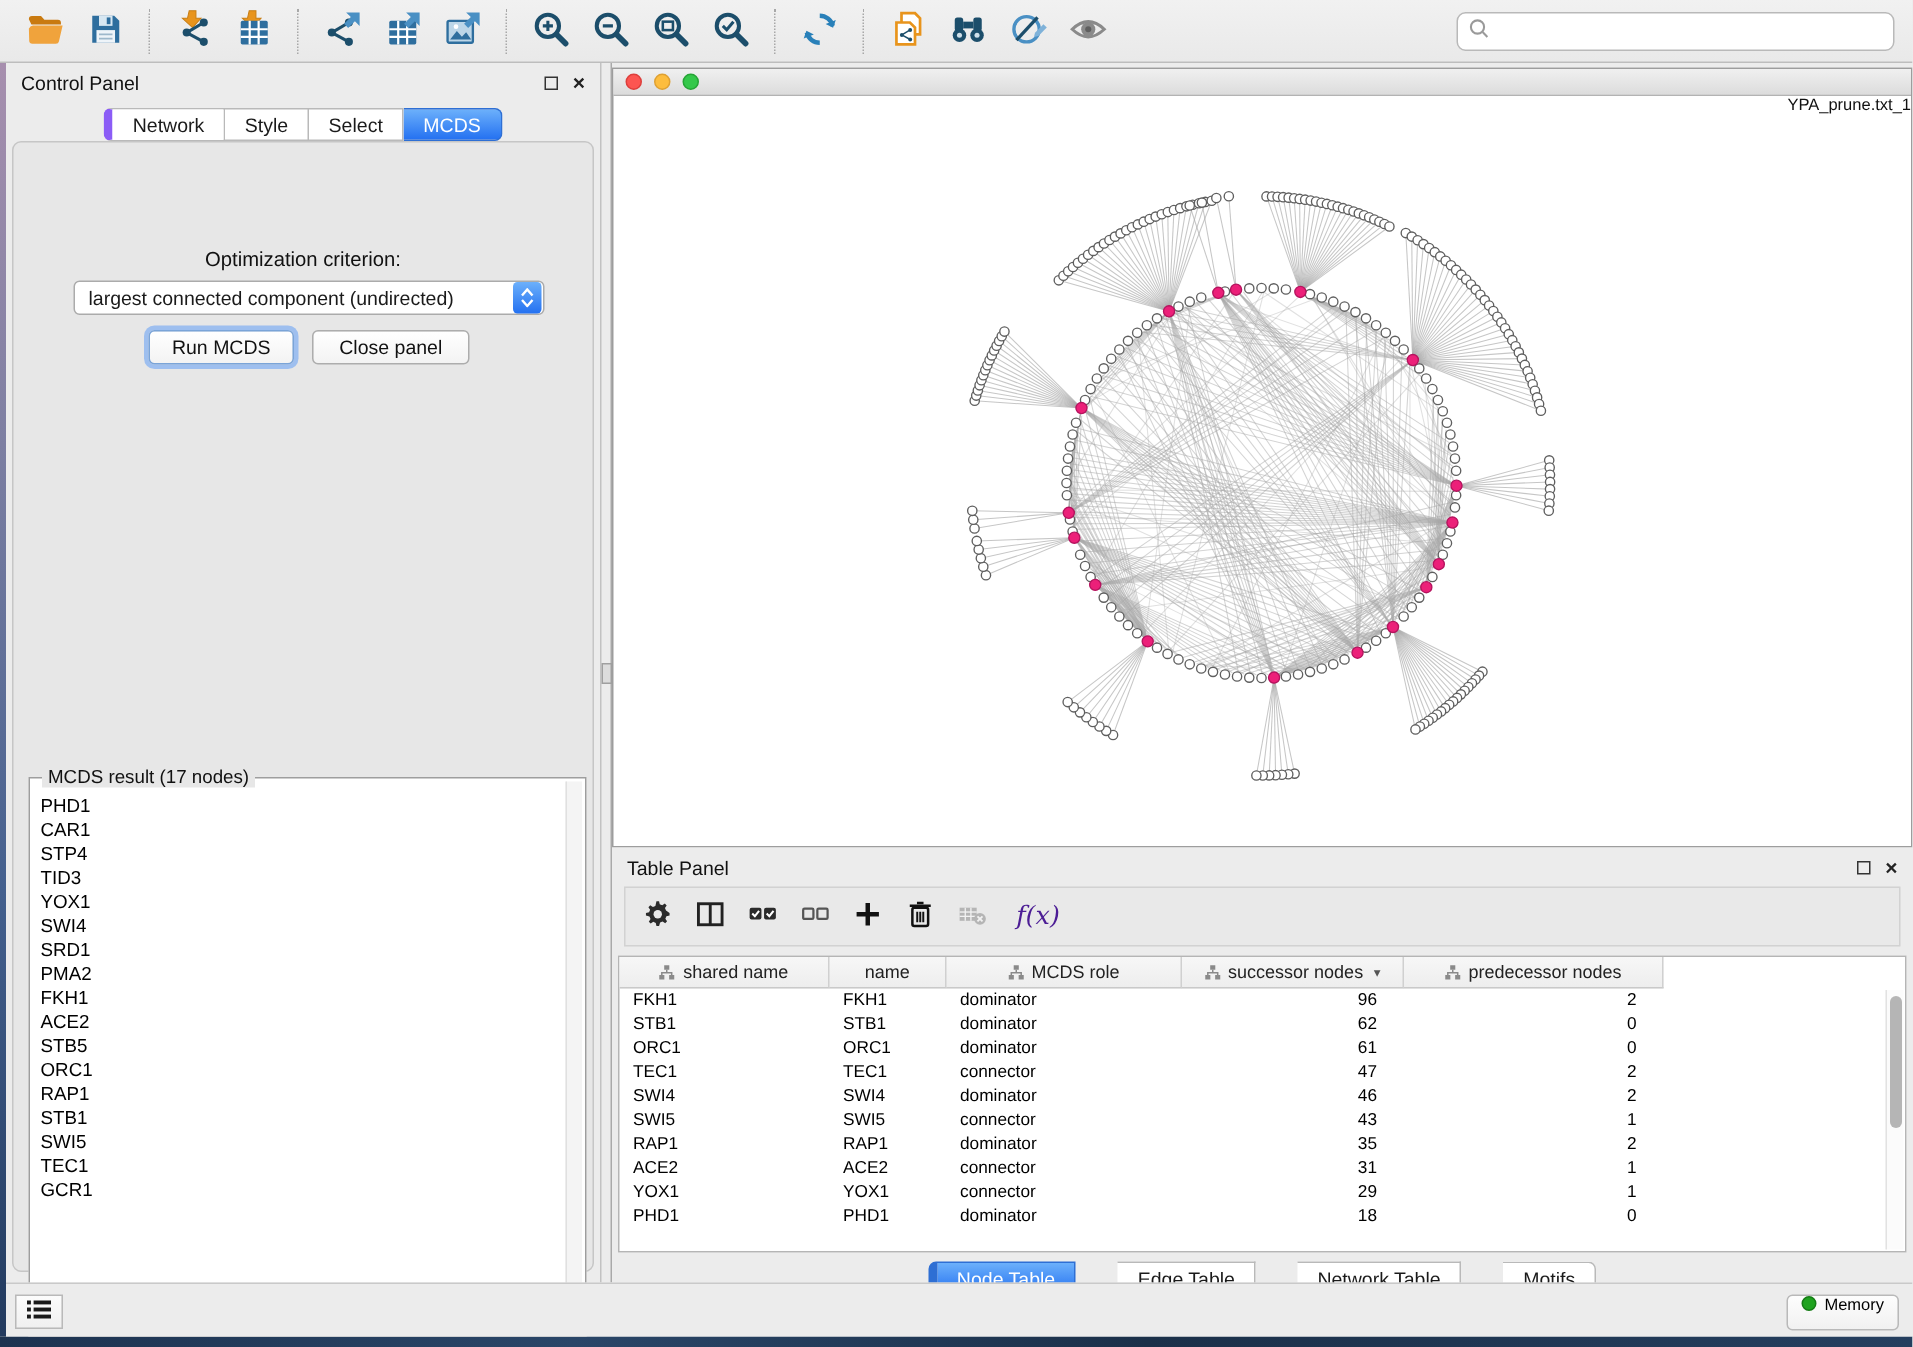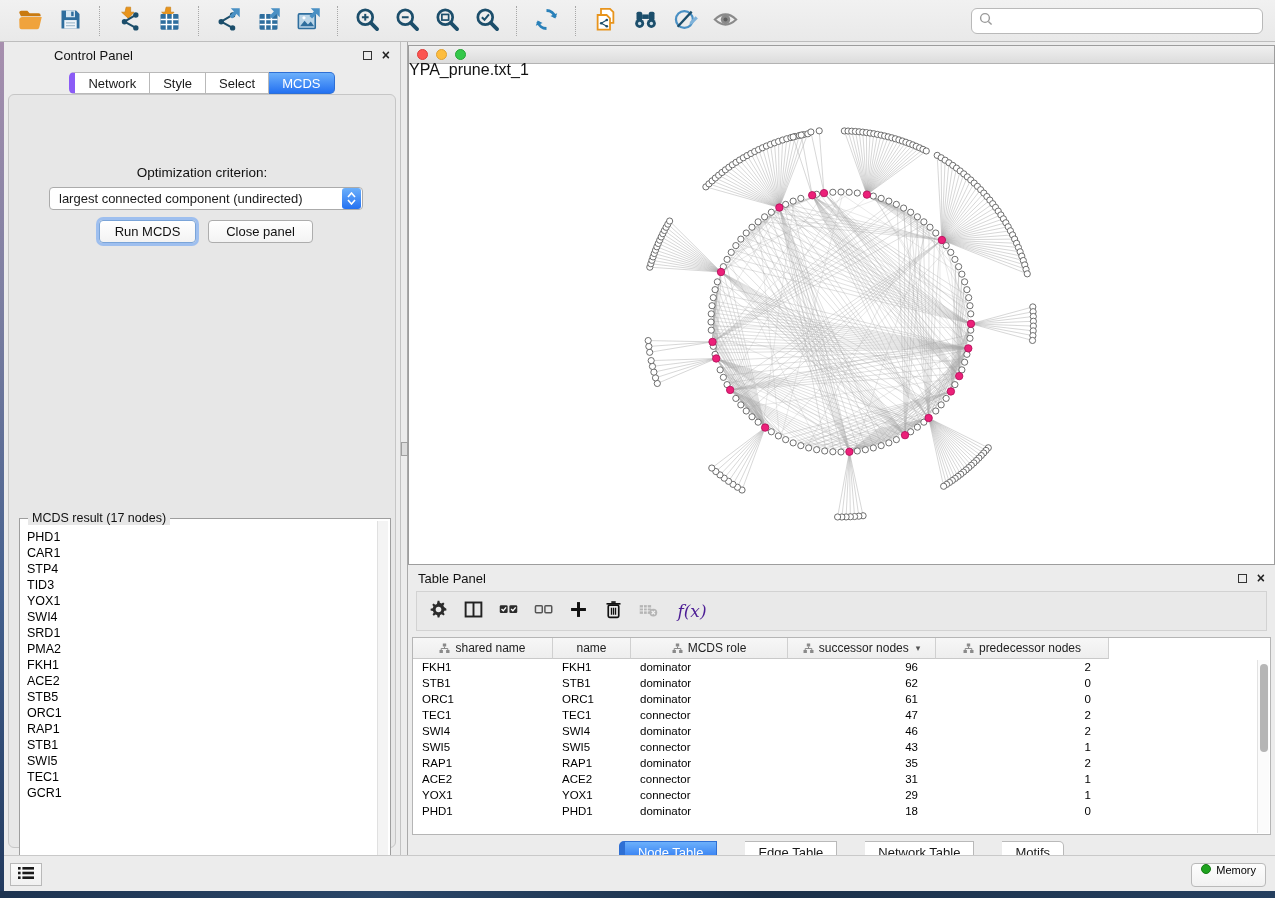--- a/index.html
+++ b/index.html
@@ -19,21 +19,21 @@
   .tb-btn { width:36px; height:34px; border:none; background:transparent; display:flex;
     align-items:center; justify-content:center; margin:0 2px; }
   .tb-btn svg { width:27px; height:27px; }
   .tb-divider { width:1px; height:30px; border-left:1px dotted #a8a8a8; margin:0 9px; }
   #toolbar-search { margin-left:auto; margin-right:12px; width:292px; height:26px; background:#fff;
     border:1px solid #b9b9b9; border-radius:6px; display:flex; align-items:center; padding:0 7px; }
   #toolbar-search input { border:none; outline:none; flex:1; font-size:12px; background:transparent;
     font-family:"Liberation Sans",sans-serif; }
 
   
-  #control-panel { left:4px; top:42px; width:396px; height:813px; background:#ececec;padding-left:40px; }
+  #control-panel { left:4px; top:42px; width:396px; height:813px; background:#ececec; }
   .panel-titlebar { height:26px; display:flex; align-items:center; padding:0 10px; font-size:13px; color:#111; }
   .panel-titlebar .spacer { flex:1; }
   .win-float { width:9px; height:9px; border:1.5px solid #333; display:inline-block; margin-right:10px; }
   .win-close { font-size:14px; font-weight:bold; color:#222; line-height:9px; }
   #cp-tabs { position:absolute; left:0; top:30px; width:100%; display:flex; justify-content:center; }
   .seg-tab { height:22px; padding:0 13px; background:#fff; border:1px solid #b9b9b9; border-left:none;
     font-size:13px; color:#1a1a1a; display:flex; align-items:center; }
   .seg-tab:first-child { border-left:6px solid #8b5cf6; border-radius:5px 0 0 5px; }
   .seg-tab:last-child { border-radius:0 5px 5px 0; }
   .seg-tab.active { background:linear-gradient(#6cb0fb,#2471f1); color:#fff; border-color:#2e6fd4; }
@@ -72,21 +72,21 @@
   
   #v-splitter { left:400px; top:42px; width:8px; height:813px; background:#ececec; border-left:1px solid #c2c2c2; border-right:1px solid #a9a9a9; }
   #v-splitter .handle { position:absolute; left:0px; top:400px; width:7px; height:14px; background:#dcdcdc; border:1px solid #9f9f9f; }
   #h-splitter-handle { left:836px; top:558px; width:14px; height:6px; background:#d9d9d9; border:1px solid #a5a5a5; }
 
   
   #net-window { left:408px; top:45px; width:867px; height:520px; background:#fff; border:1px solid #9d9d9d; }
   #net-titlebar { position:absolute; left:0; top:0; width:100%; height:18px;
     background:linear-gradient(#f0f0f0,#dcdcdc); border-bottom:1px solid #b3b3b3;
     display:flex; align-items:center; }
-  #net-title { position:absolute; width:100%; text-align:left; font-size:16px; color:#111;margin-top:30px; }
+  #net-title { position:absolute; width:100%; text-align:right; font-size:11px; color:#111;margin-top:30px; }
   .traffic { width:11px; height:11px; border-radius:50%; margin-left:8px; }
   #tl-red { background:#fc5551; border:1px solid #dd3f3c; }
   #tl-yellow { background:#fdbd3e; border:1px solid #dfa133; }
   #tl-green { background:#34c84a; border:1px solid #26a536; }
   #graph-canvas { position:absolute; left:0; top:18px; }
 
   
   #table-panel { left:408px; top:565px; width:867px; height:290px; background:#ececec; }
   #tp-toolbar { position:absolute; left:8px; top:26px; width:851px; height:40px; background:#e9e9e9;
     border:1px solid #d2d2d2; display:flex; align-items:center; padding-left:10px; gap:13px; }

